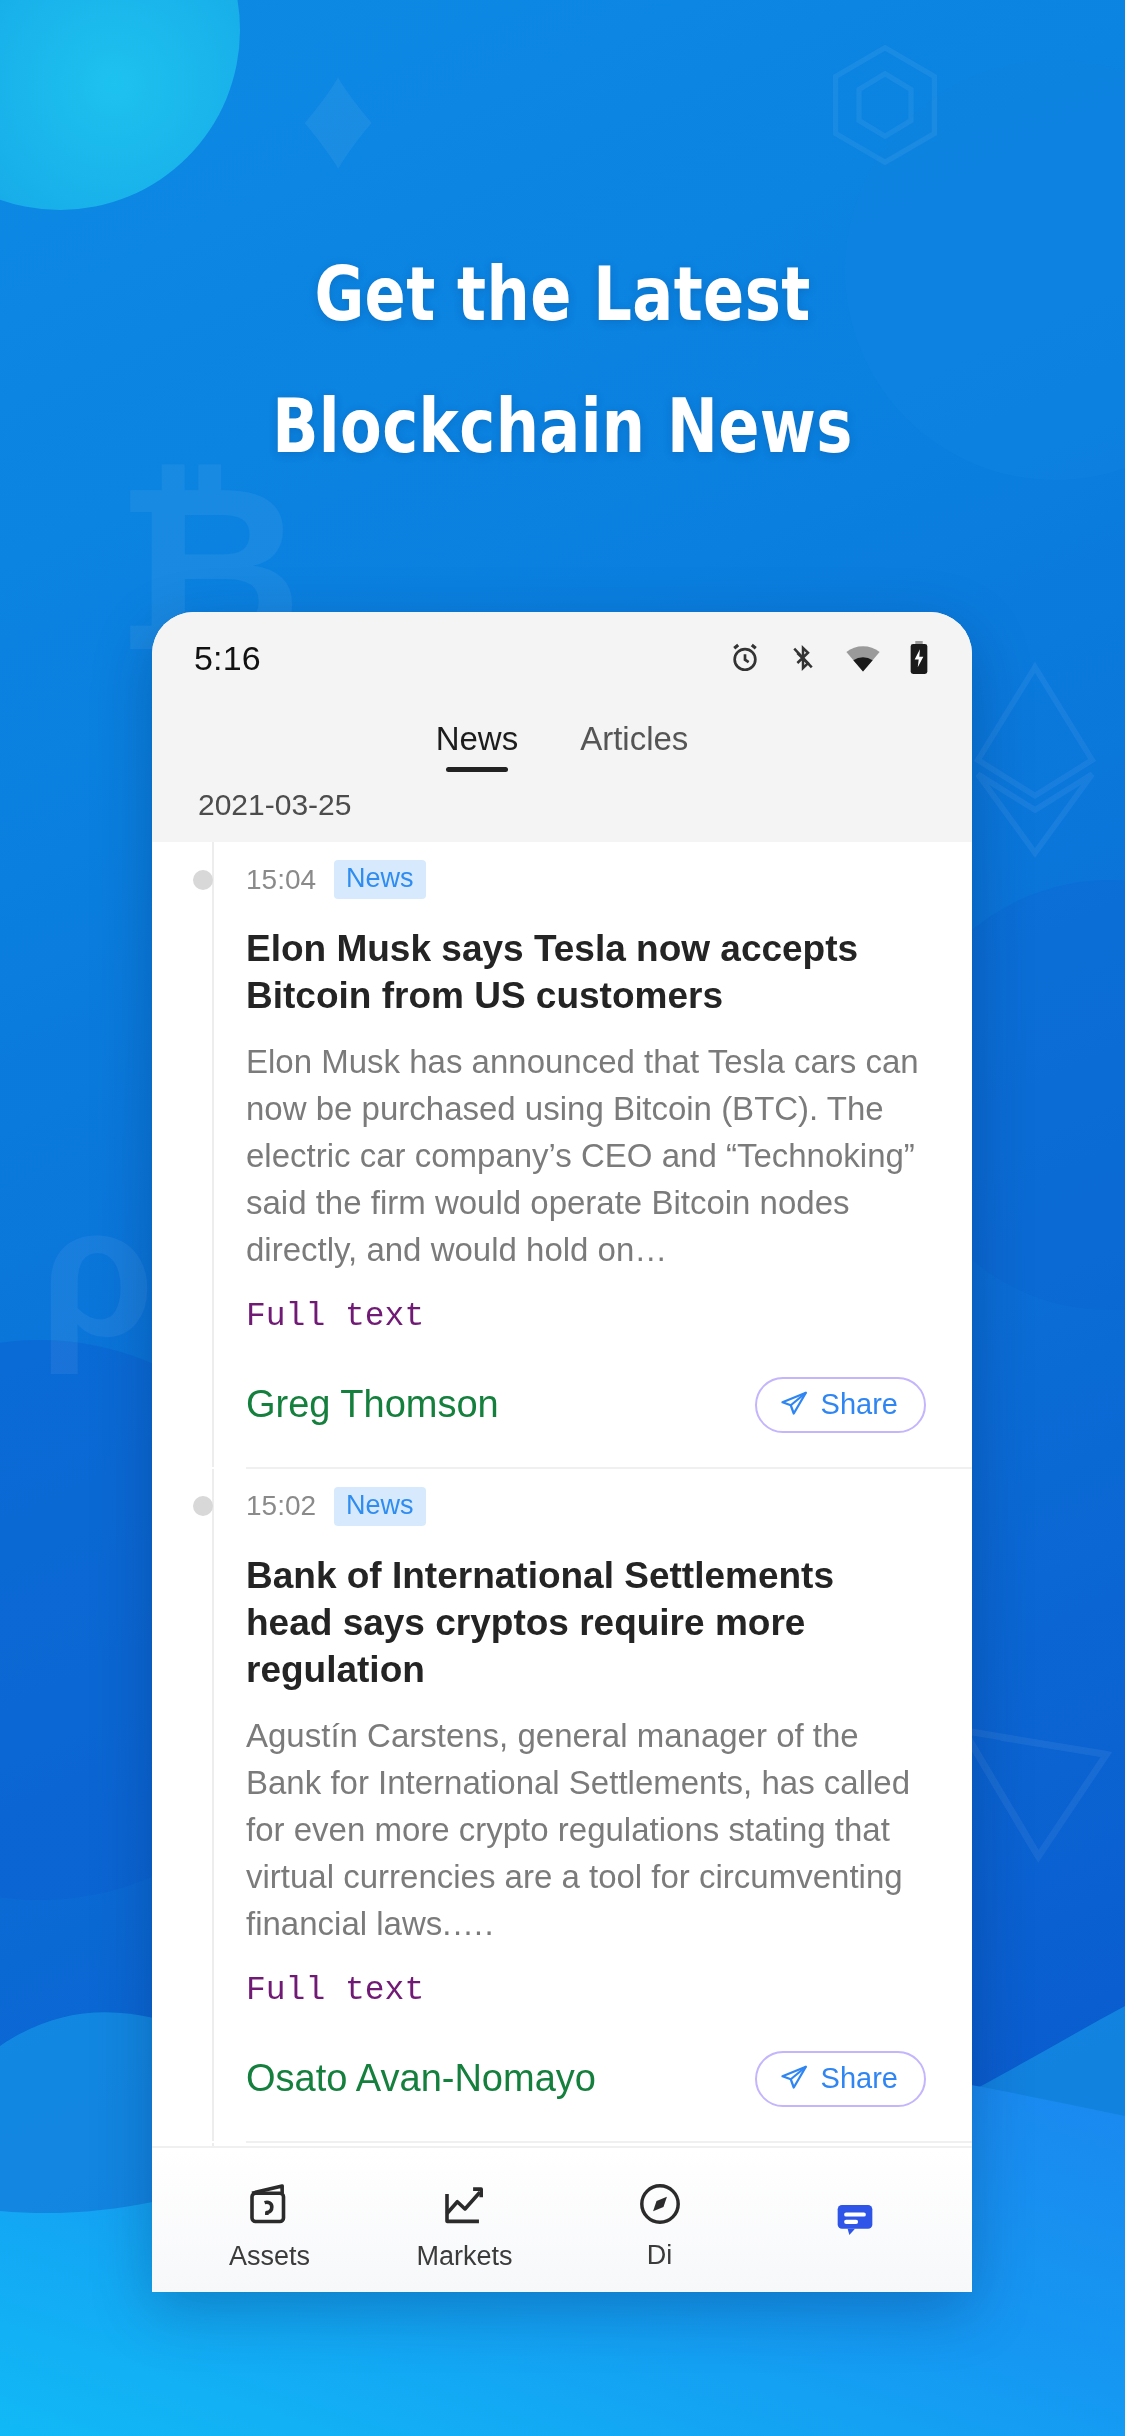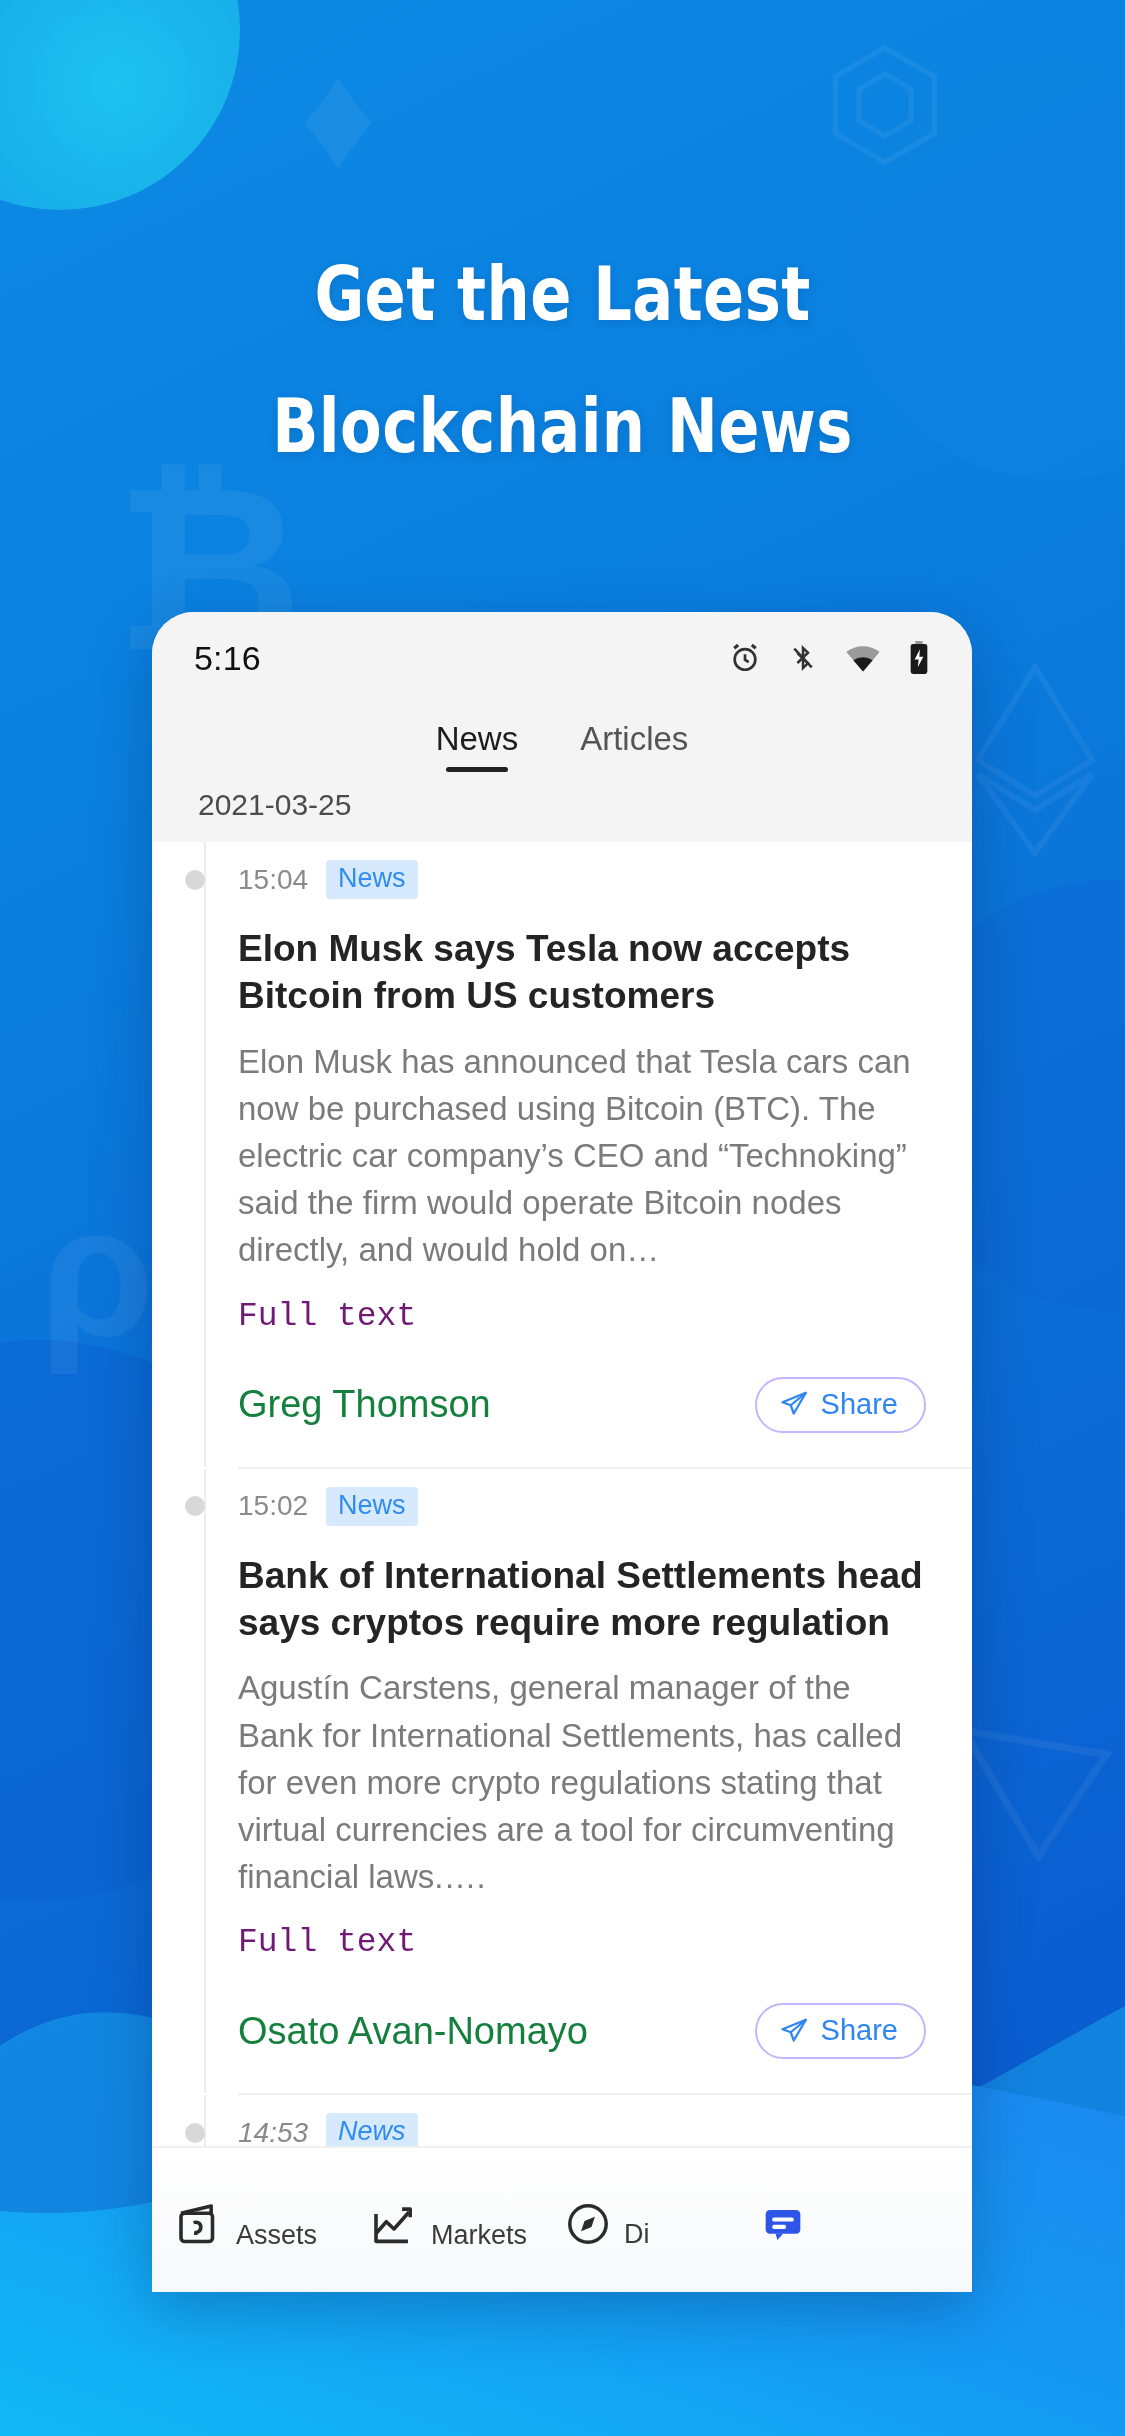--- a/index.html
+++ b/index.html
@@ -100,21 +100,21 @@
   }
 
   
   .date-head {
     background:#f4f4f4;
     padding:12px 46px 20px;
     font-size:30px; color:#4c4c4c;
   }
 
   
-  .feed { background:#fff; position:relative; }
+  .feed { background:#fff; position:relative;padding-left:8px; }
   .item {
     position:relative;
     padding:18px 46px 0 48px;
   }
   .item::before {        
     content:""; position:absolute; left:52px; top:0; bottom:0;
     width:2px; background:#ededed;
   }
   .item-head { display:flex; align-items:center; gap:18px; position:relative; margin-left:38px; }
   .dot {
@@ -155,21 +155,21 @@
 
   
   .bottomnav {
     position:absolute; left:0; bottom:0; width:820px; height:146px;
     background:linear-gradient(180deg,#ffffff 0%,#f7f8fa 100%);
     border-top:2px solid #f0f0f0;
     display:flex; align-items:center;
     padding:8px 20px 0;
   }
   .navitem {
-    flex:1; display:flex; flex-direction:row; align-items:flex-end; gap:10px;
+    flex:1; display:flex; flex-direction:column; align-items:center; gap:10px;
     cursor:pointer;
   }
   .navitem .navlabel { font-size:27px; color:#3b3b3b; }
   .navitem.active .navlabel { color:#2f6df0; }
   .navitem svg { display:block; }
 </style>
 </head>
 <body>
 
 <div class="bg">

